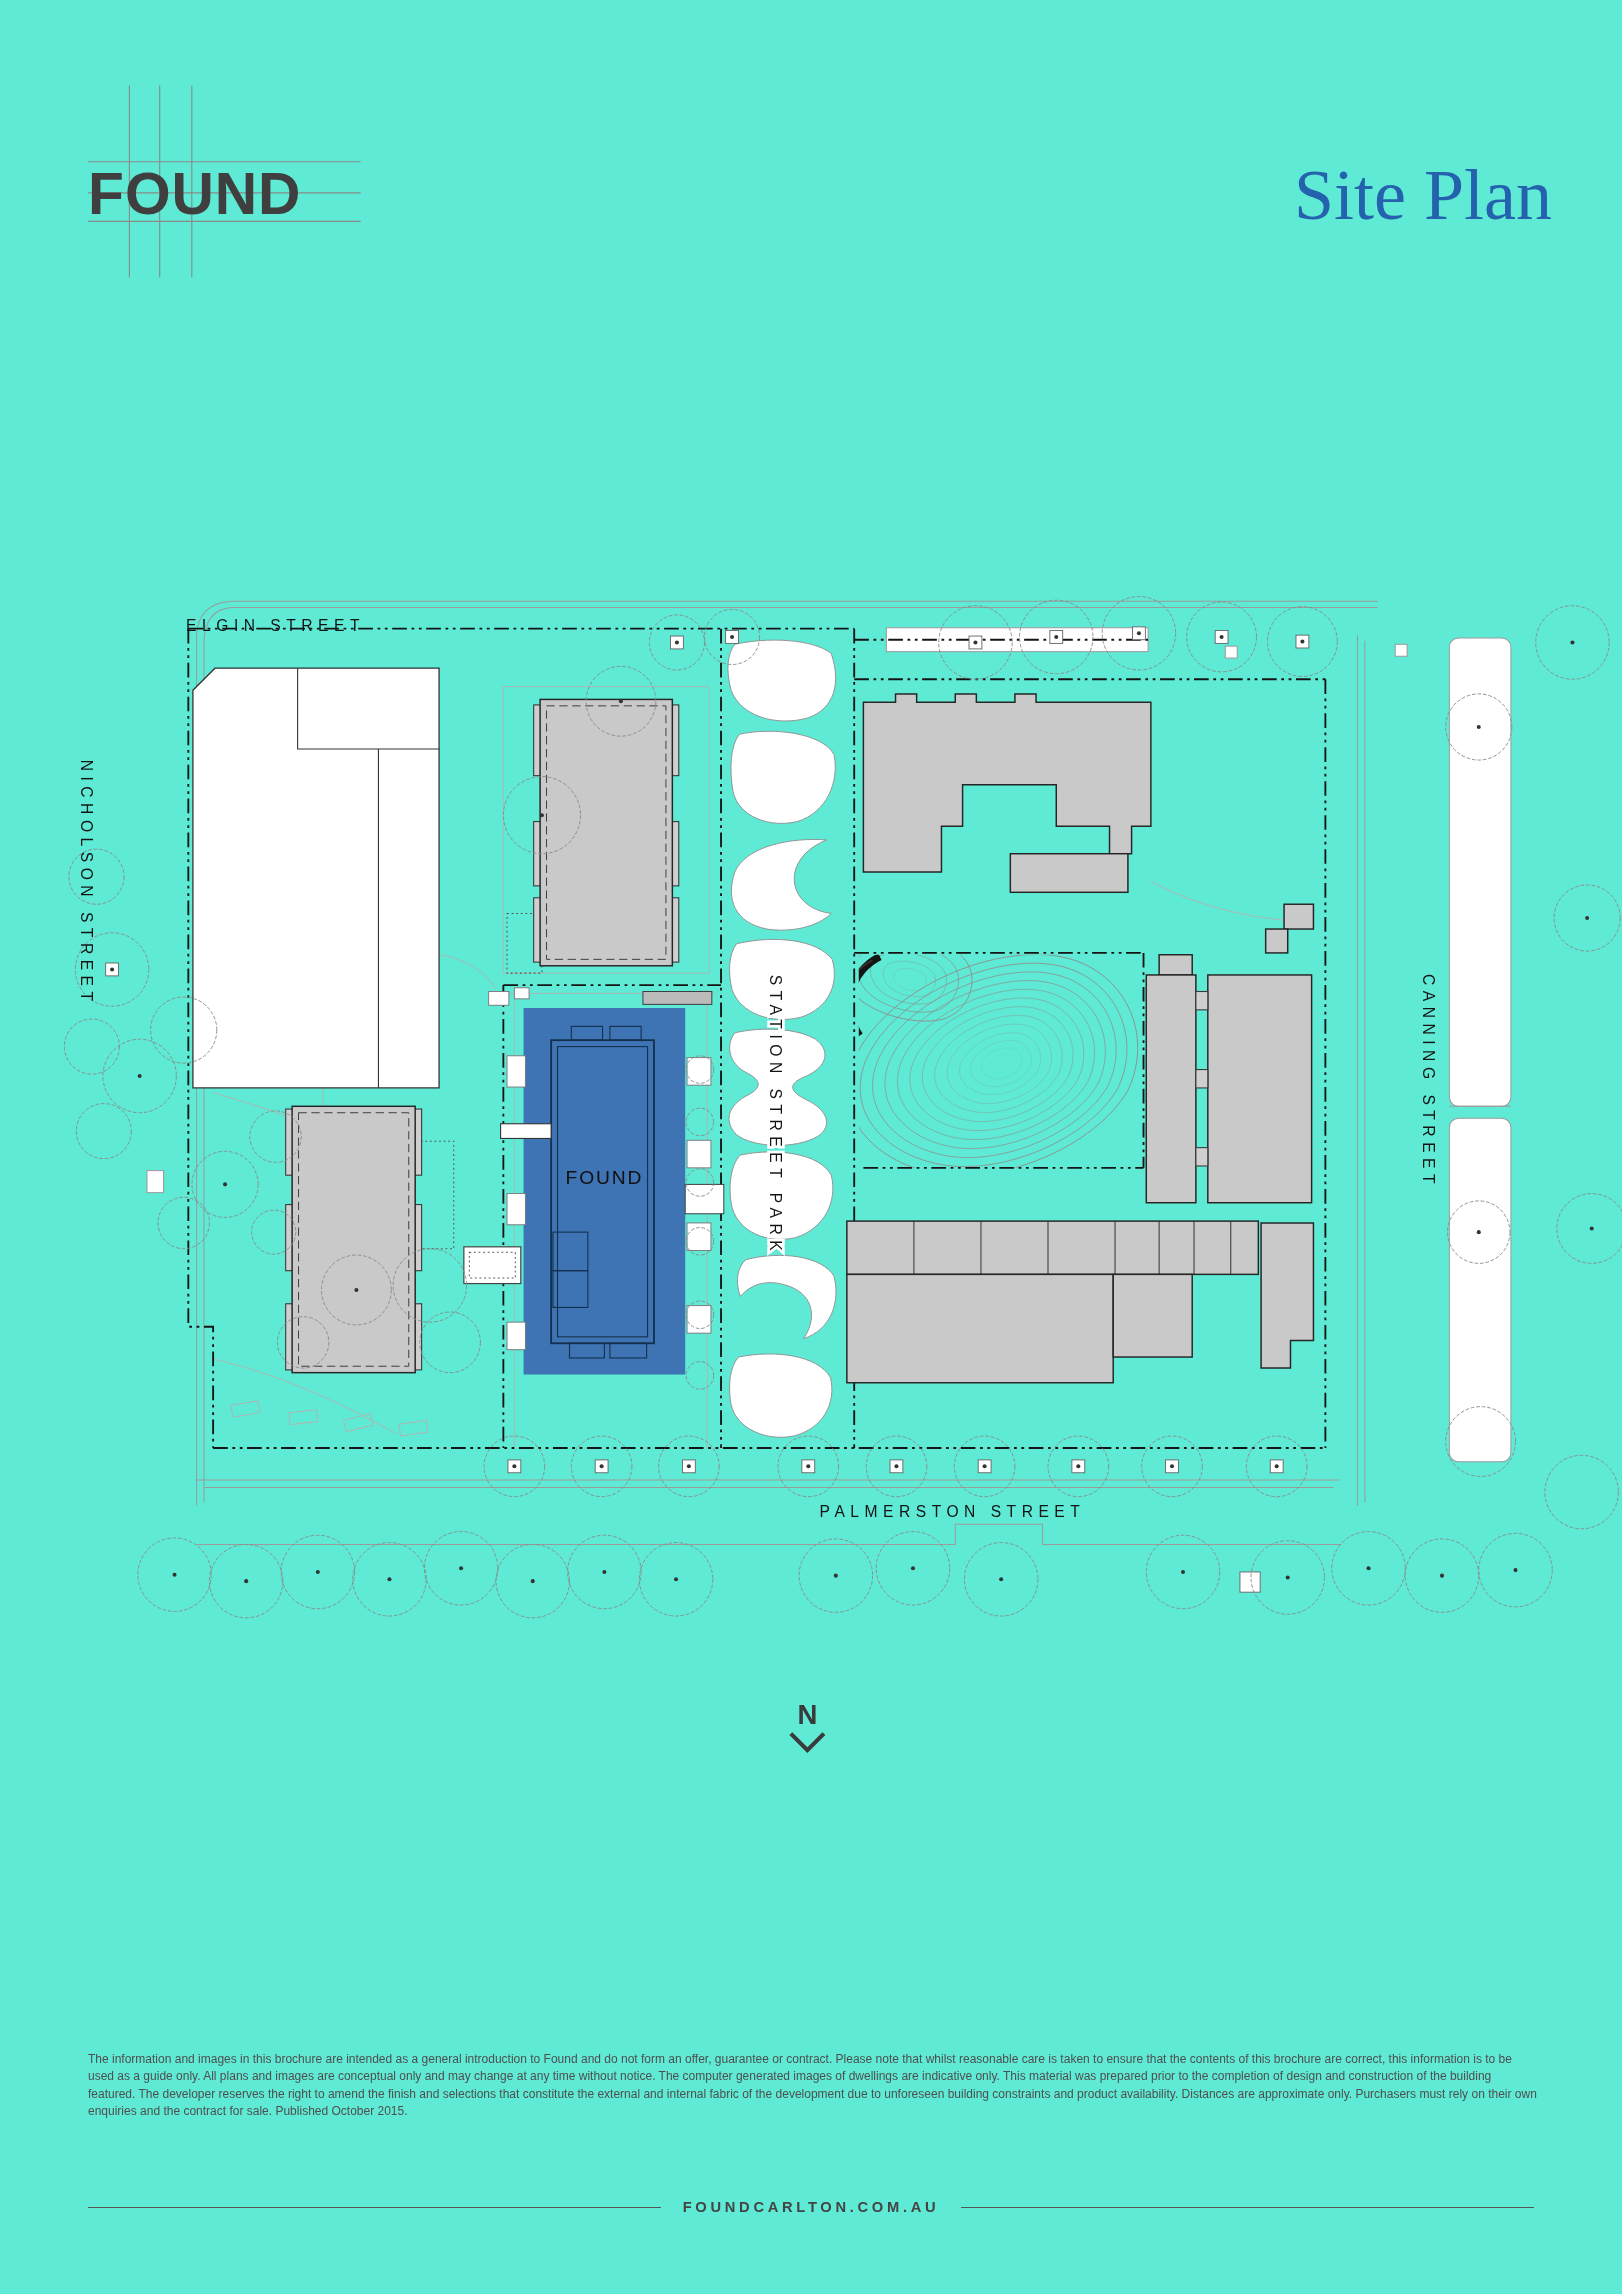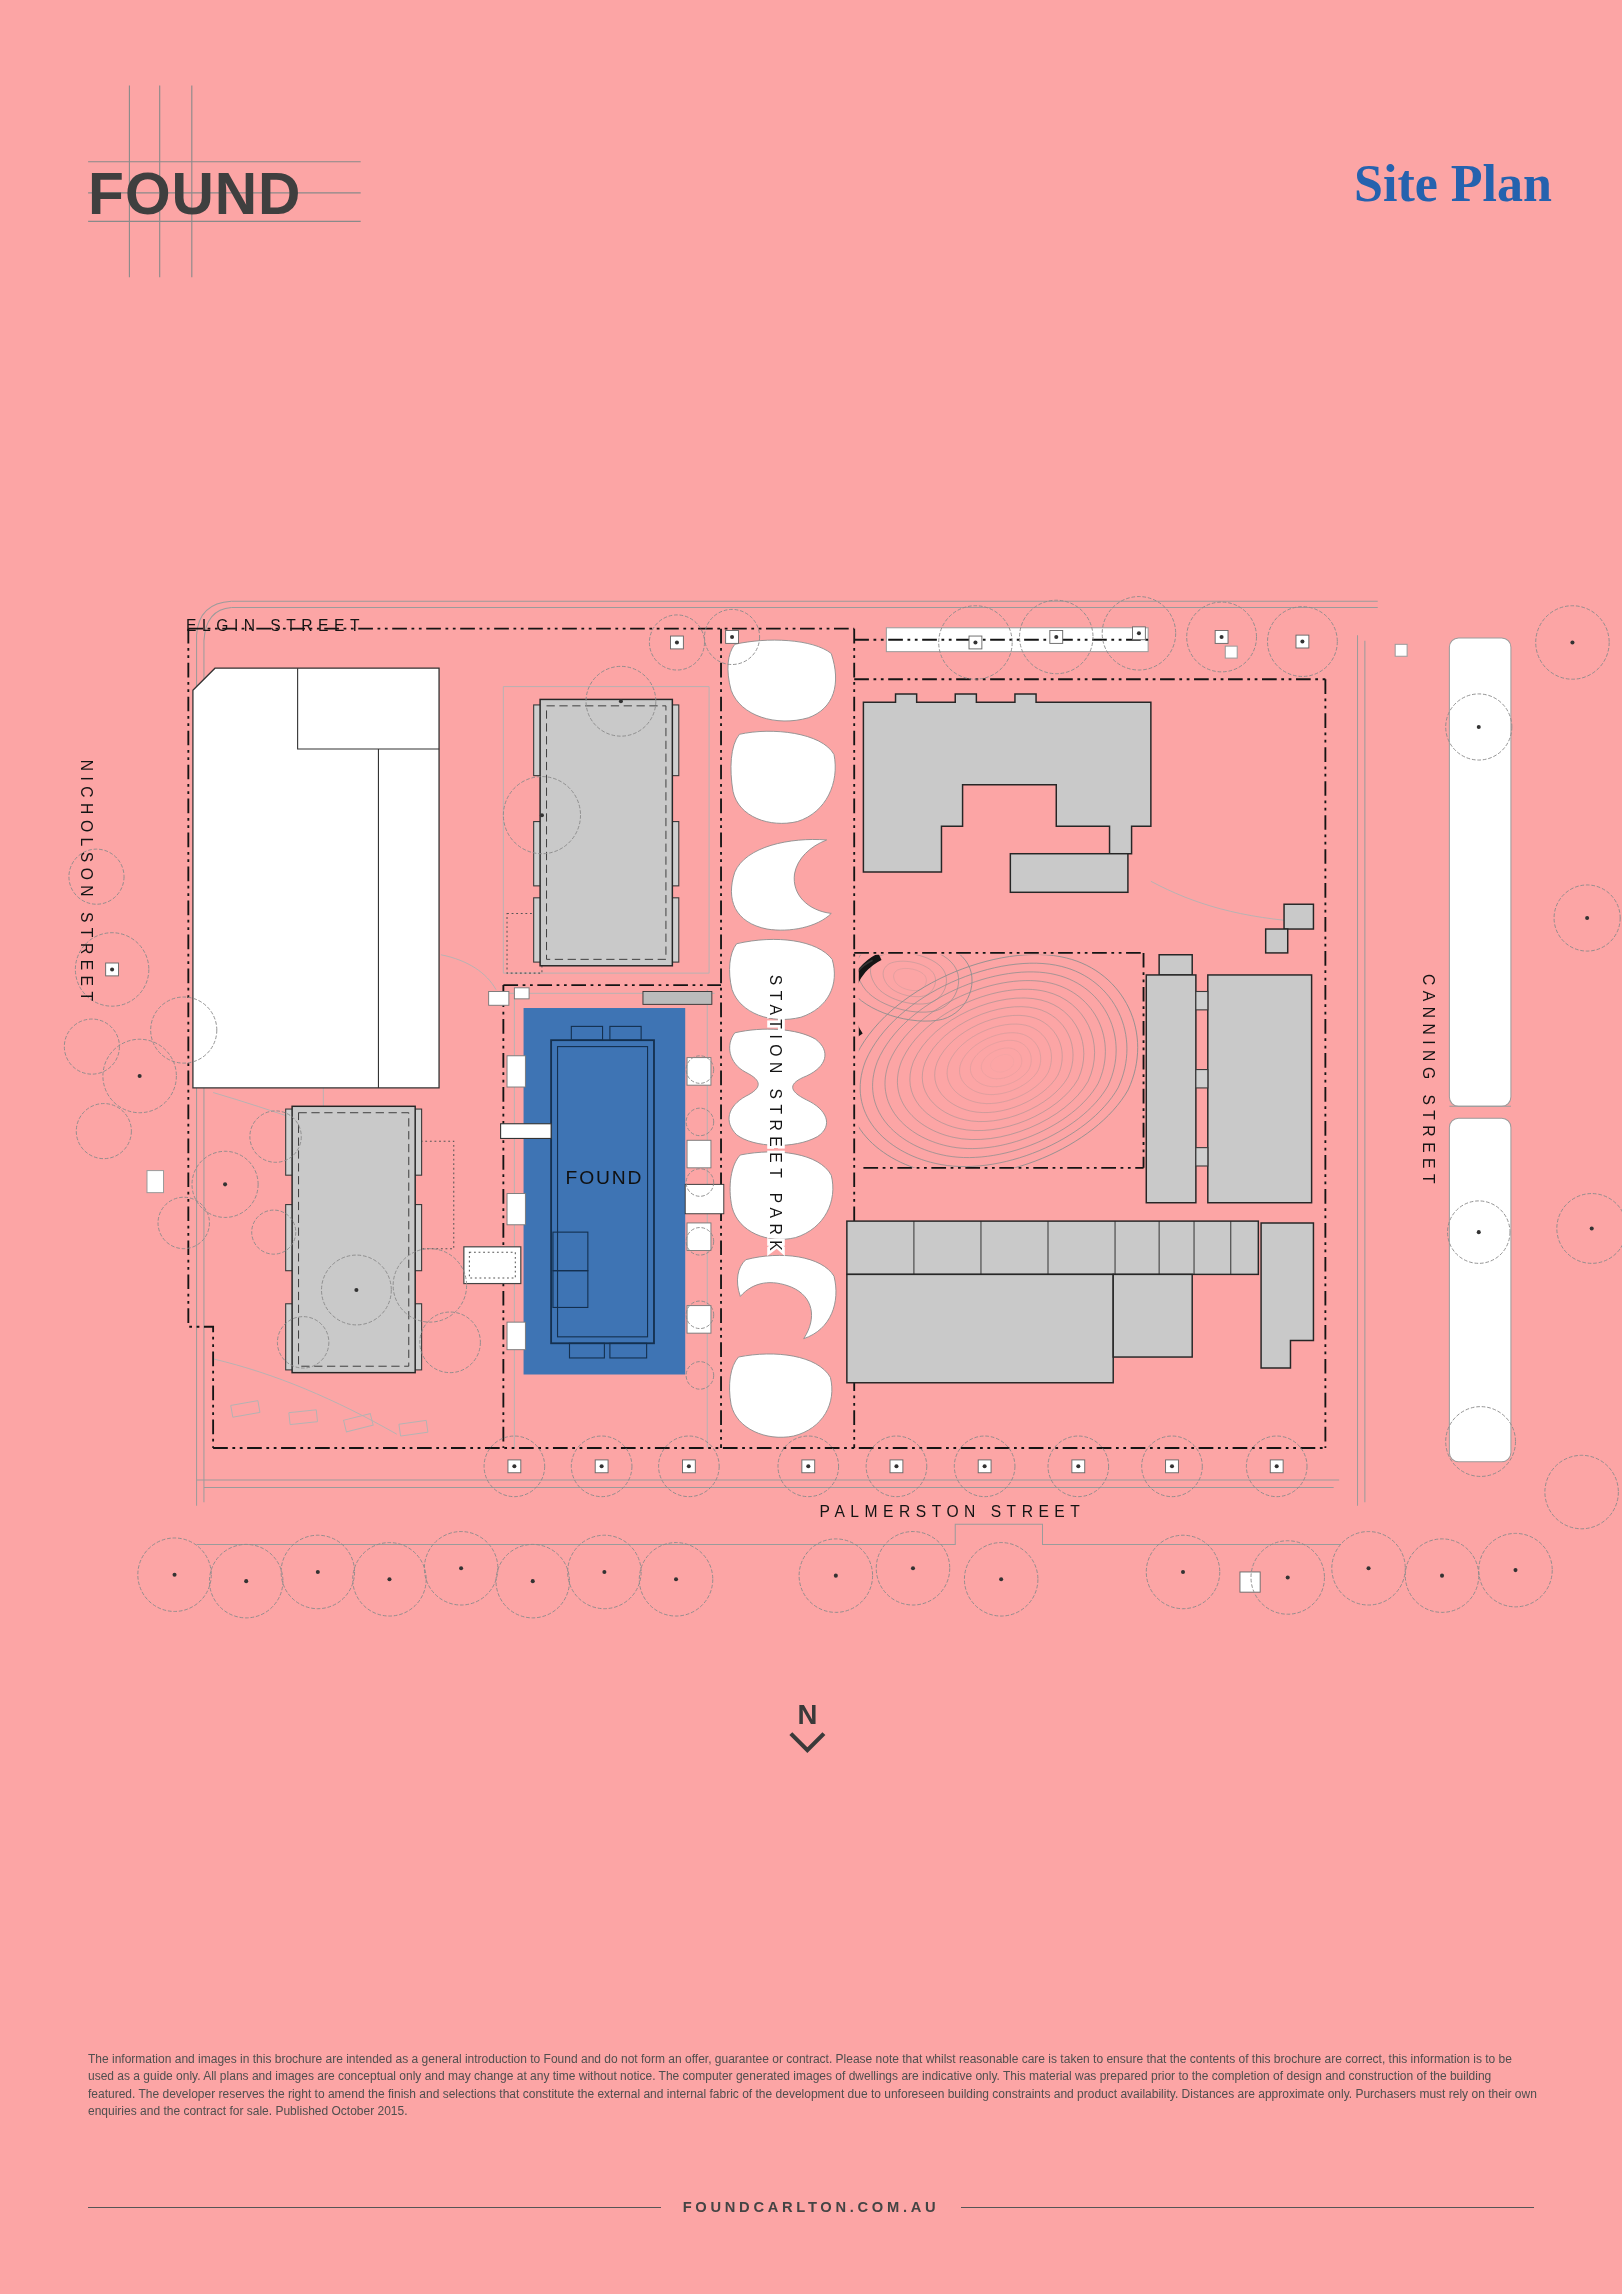--- a/index.html
+++ b/index.html
@@ -3,40 +3,40 @@
 <meta charset="utf-8">
 <style>
   :root{
     --accent-blue:#2562AE;
     --building-blue:#3E74B4;
   }
   html,body{margin:0;padding:0;background:#ffffff;}
   .page{
     position:relative;
     width:1623px;height:2295px;
-    background:#fca5a5;
+    background:#5eead4;
     font-family:"Liberation Sans", sans-serif;
     overflow:hidden;
   }
   
   .logo-svg{position:absolute;left:0;top:0;}
   .logo-text{
     font-family:"Liberation Sans", sans-serif;
     font-weight:700;
     font-size:64px;
     letter-spacing:1px;
     fill:#3f3f3f;
   }
   .logo-line{stroke:#8a8a8a;stroke-width:1.2;}
   .site-title{
     position:absolute;
     right:71px;top:154px;
     font-family:"Liberation Serif", serif;
-    font-weight:700;
-    font-size:52px;
+    font-weight:400;
+    font-size:72px;
     color:var(--accent-blue,#2562AE);
     letter-spacing:0px;
     white-space:nowrap;
   }
   
   .plan-svg{position:absolute;left:0;top:569px;}
   .street-label{
     font-family:"Liberation Sans", sans-serif;
     font-size:17px;
     letter-spacing:6px;

